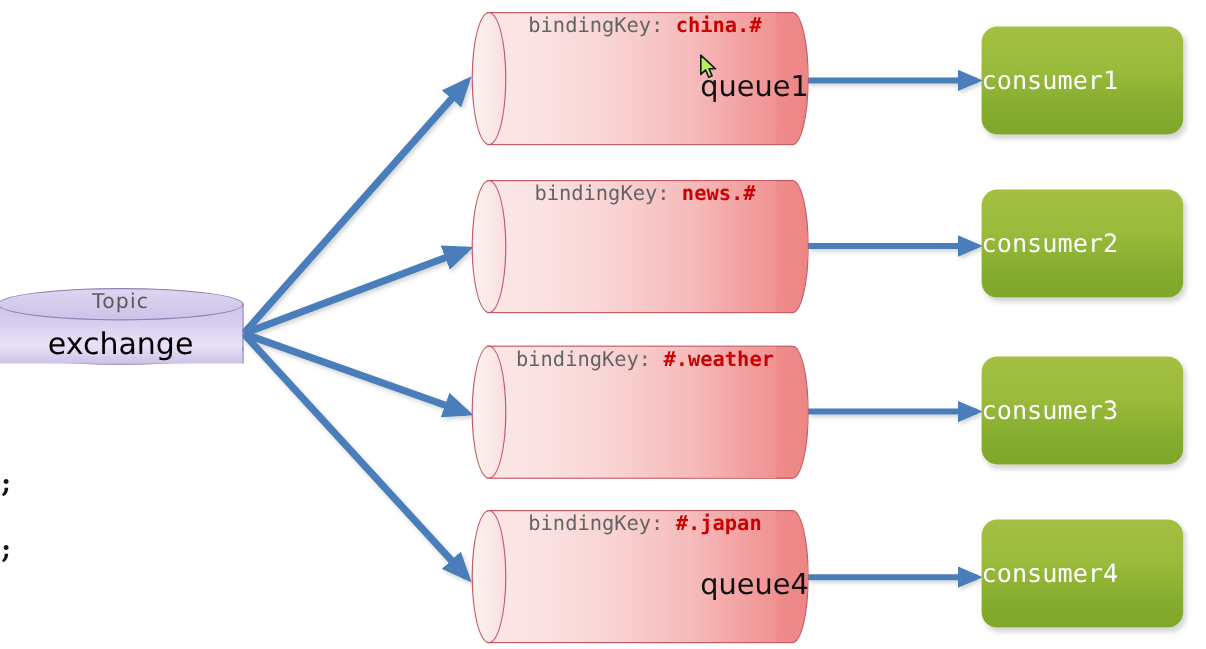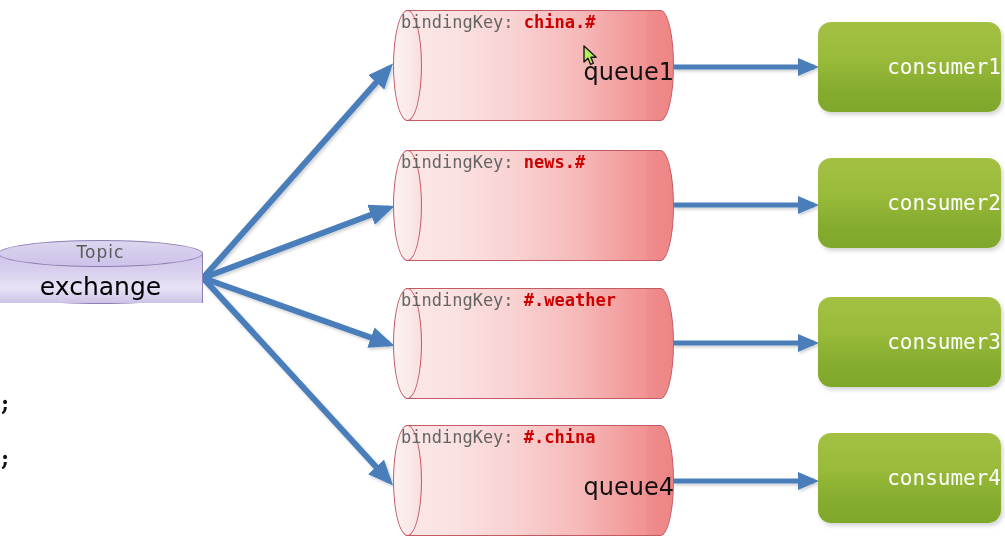--- a/index.html
+++ b/index.html
@@ -127,21 +127,21 @@
     background: linear-gradient(to right, #fdf1f1 0%, #fbe8e8 60%, #f9dede 100%);
     border: 1px solid #c45a64;
     box-sizing: border-box;
     z-index: 2;
   }
   .queue .q-key {
     position: absolute;
     left: 8px;
     top: 2px;
     width: 273px;
-    text-align: left;
+    text-align: center;
     white-space: nowrap;
     z-index: 3;
     font-family: "DejaVu Sans Mono", monospace;
     font-size: 17px;
   }
   .queue .q-key-label {
     color: #646464;
   }
   .queue .q-key-value {
     color: #cc0000;
@@ -156,28 +156,28 @@
     z-index: 3;
     font-family: "DejaVu Sans", sans-serif;
     font-size: 24px;
     color: #111111;
   }
 
   
   .consumer {
     position: absolute;
     left: 818px;
-    width: 183px;
+    width: 168px;
     height: 90px;
     border-radius: 13px;
     background: linear-gradient(to bottom, #a3c043 0%, #9bbb3c 38%, #85ac2e 75%, #7fa72a 100%);
     box-shadow: 2px 3px 4px rgba(0,0,0,0.17);
     display: flex;
     align-items: center;
-    justify-content: flex-end;
+    justify-content: flex-start;
   }
   .consumer .c-label {
     font-family: "DejaVu Sans Mono", monospace;
     font-size: 21px;
     color: #ffffff;
     letter-spacing: 0px;
   }
 
   
   .stray {
@@ -267,21 +267,21 @@
       <span class="q-key-value">#.weather</span>
     </div>
   </div>
 
   <div class="queue" style="top:425px">
     <div class="q-body"></div>
     <div class="q-cap-right"></div>
     <div class="q-cap-left"></div>
     <div class="q-key">
       <span class="q-key-label">bindingKey:</span>
-      <span class="q-key-value">#.china</span>
+      <span class="q-key-value">#.japan</span>
     </div>
     <div class="q-name">queue4</div>
   </div>
 
   <div class="consumer" style="top:22px">
     <span class="c-label">consumer1</span>
   </div>
   <div class="consumer" style="top:158px">
     <span class="c-label">consumer2</span>
   </div>

